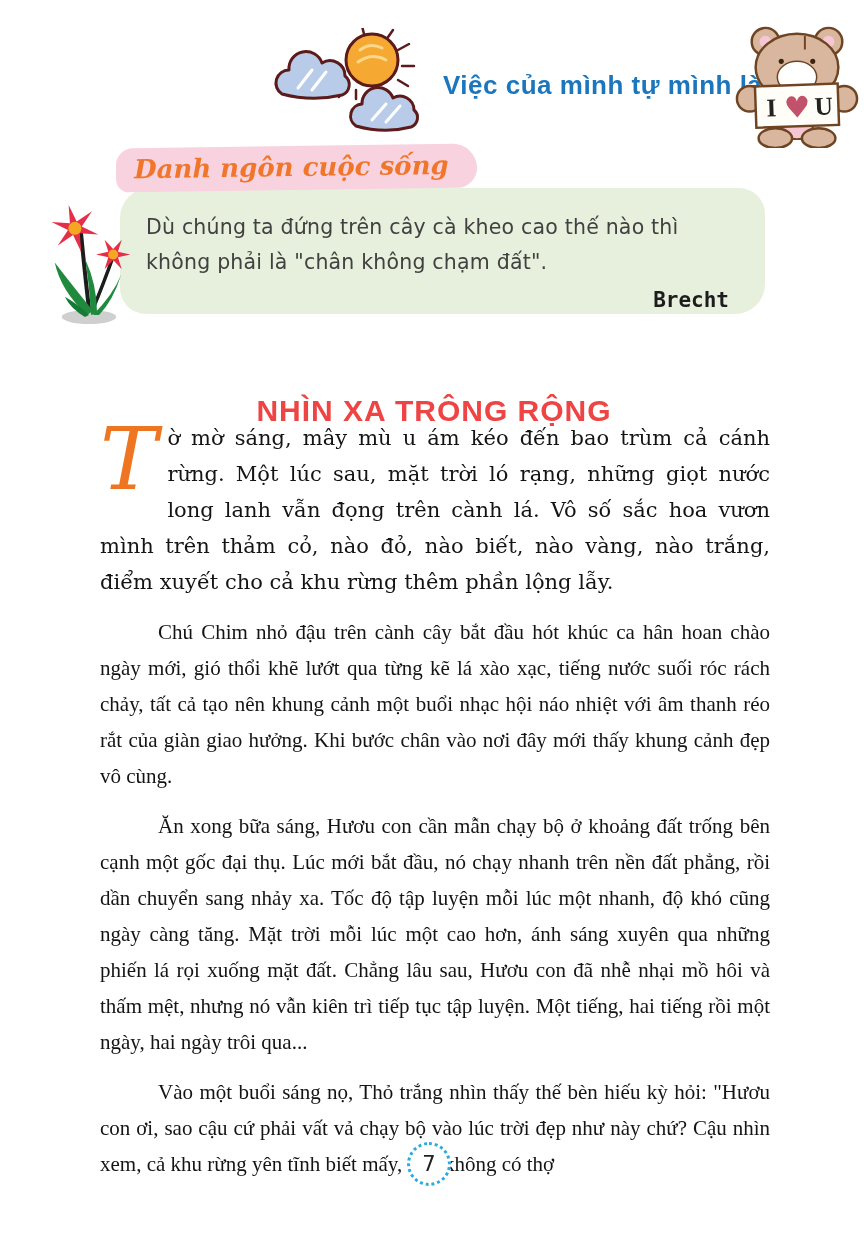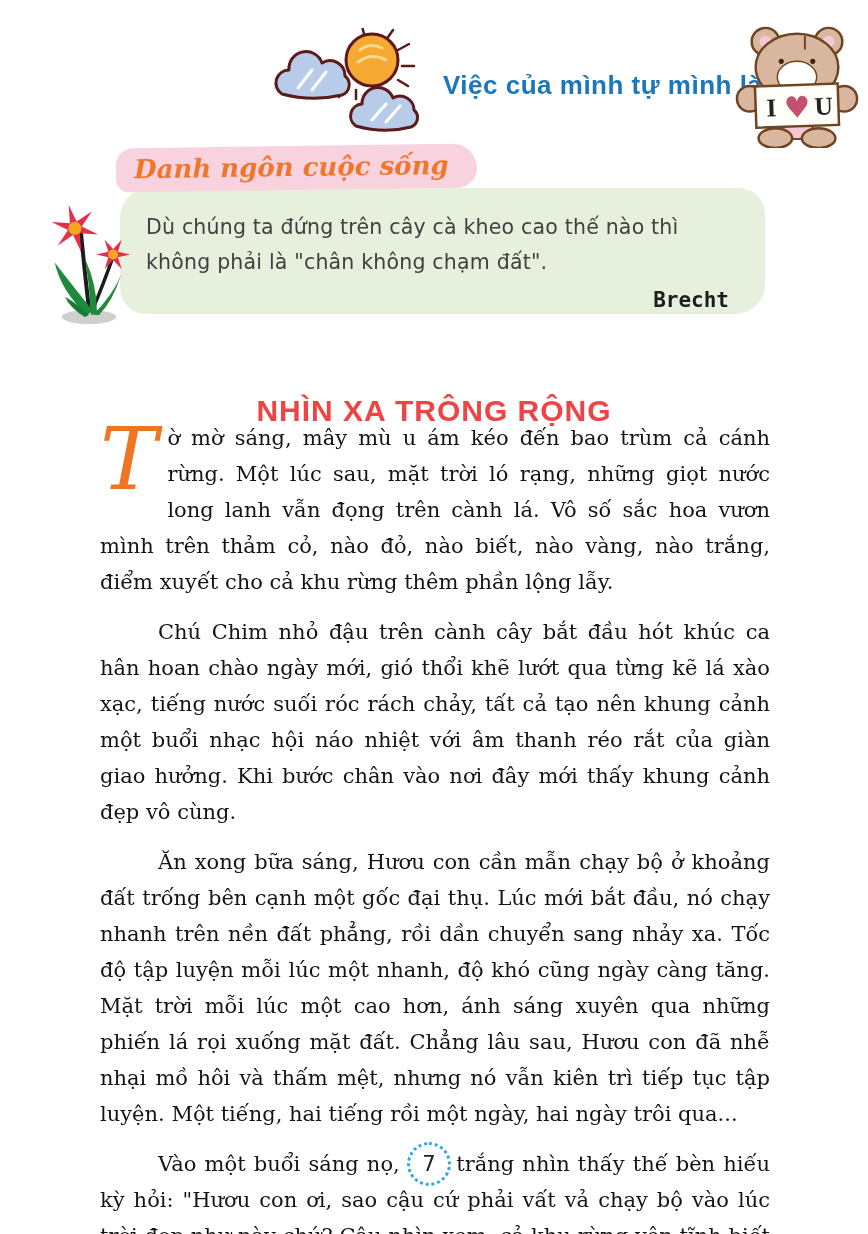--- a/index.html
+++ b/index.html
@@ -65,21 +65,21 @@
     letter-spacing: 1px;
     margin-top: 38px;
   }
   .body-text {
     position: absolute; left: 100px; top: 420px; width: 670px;
     font-family: "DejaVu Serif", serif;
     font-size: 21px; line-height: 36px; color: #141414;
     text-align: justify;
   }
   .body-text p { margin-bottom: 14px; }
-  .body-text p.indented { text-indent: 58px; }
+  .body-text p.indented { text-indent: 58px; font-family: Liberation Serif, serif; }
   .drop-cap {
     float: left;
     font-family: "DejaVu Serif", serif;
     font-style: italic;
     font-size: 86px; line-height: 70px;
     color: #EE7623;
     padding: 4px 10px 0 0;
   }
 
   

